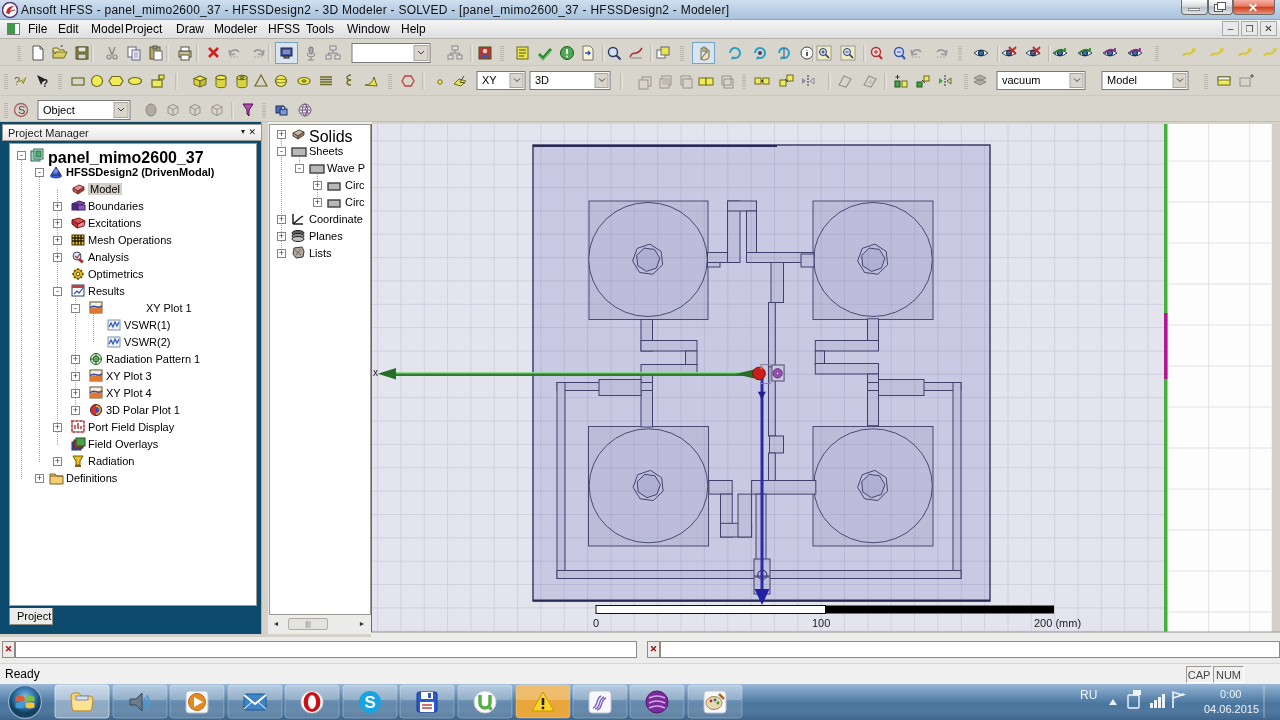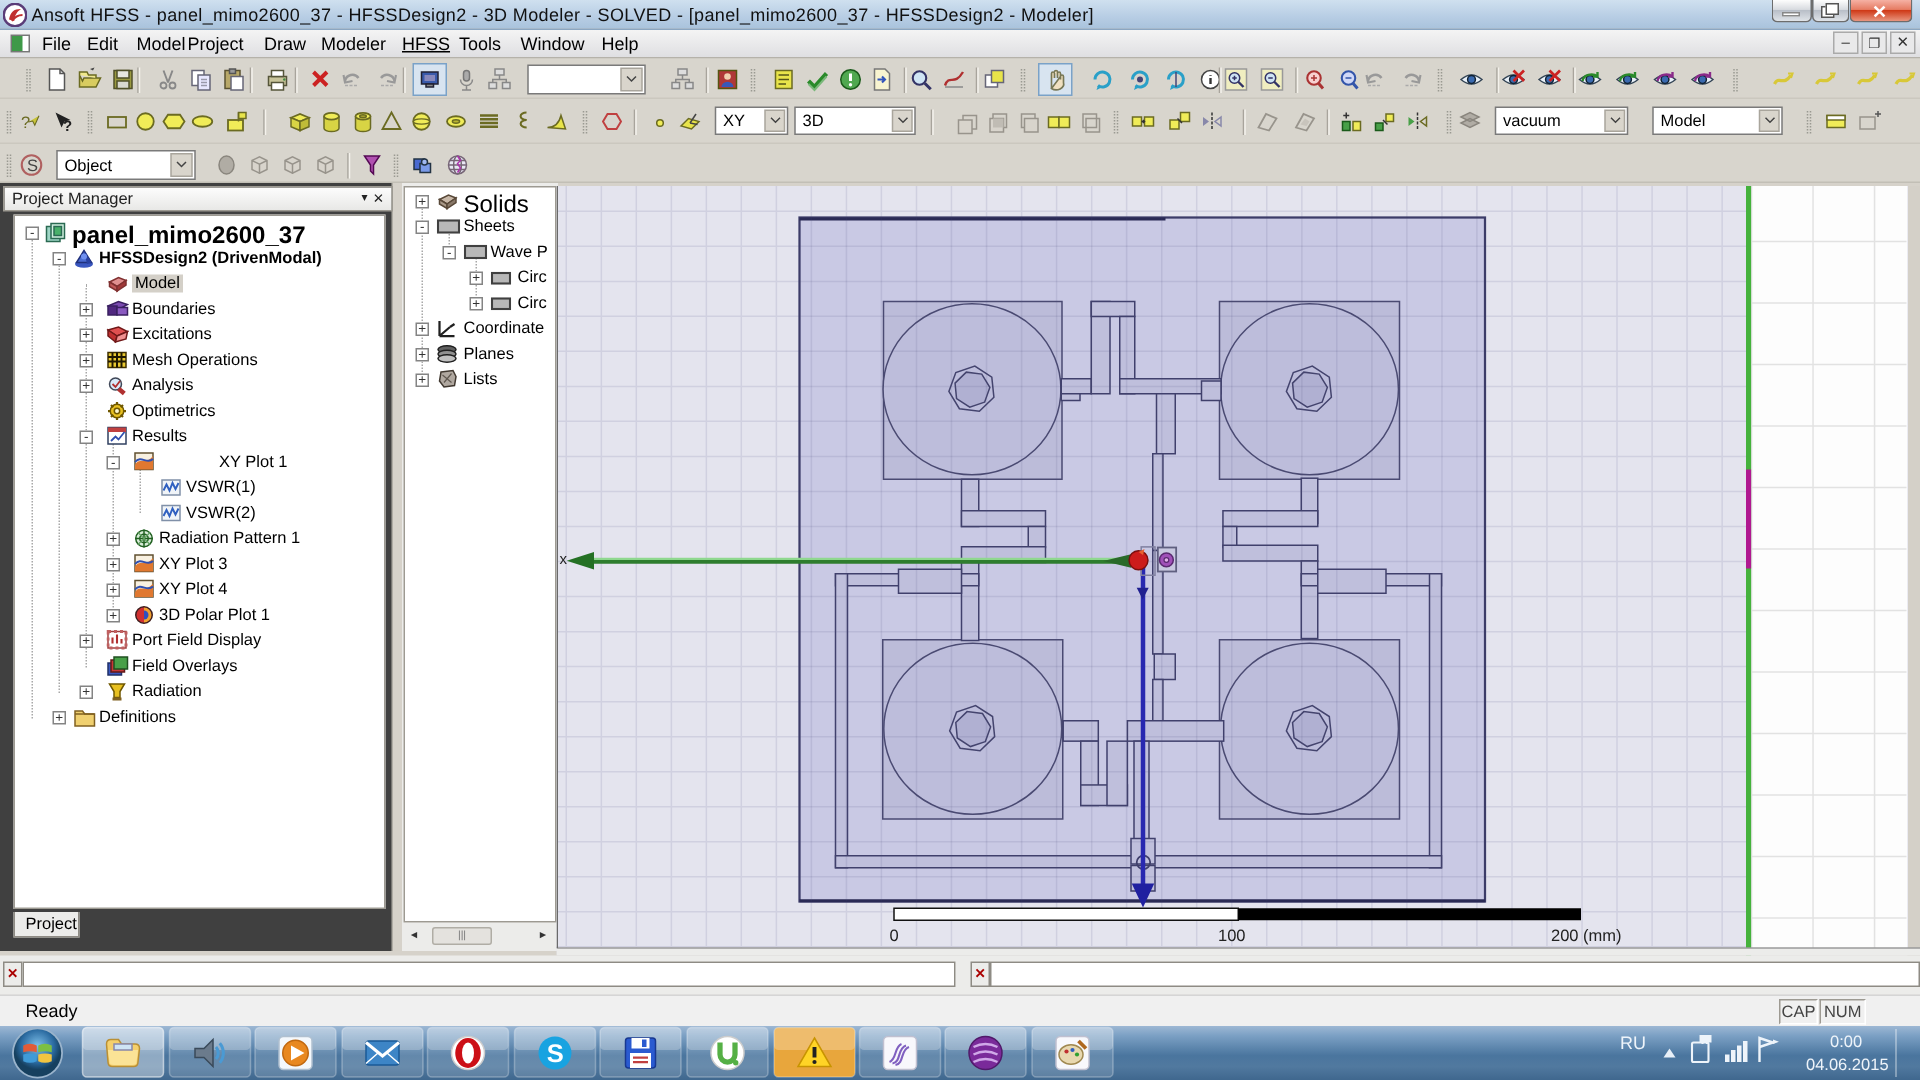--- a/index.html
+++ b/index.html
@@ -13,21 +13,21 @@
 .winbtn { top:0; height:15px; border:1px solid #6d6d6d; border-top:none; border-radius:0 0 4px 4px; }
 
 #menubar { left:0; top:20px; width:1280px; height:19px;
   background:linear-gradient(#f4f4f4,#dfdfe2); border-bottom:1px solid #b5b2aa; }
 .menuitem { top:22px; font-size:12px; color:#000; }
 
 #tb1 { left:0; top:39px; width:1280px; height:27px; background:#d8d5cd; border-bottom:1px solid #cbc8bf; }
 #tb2 { left:0; top:66px; width:1280px; height:30px; background:#d8d5cd; border-bottom:1px solid #cbc8bf; }
 #tb3 { left:0; top:96px; width:1280px; height:26px; background:#d8d5cd; border-bottom:1px solid #c2bfb6; }
 
-#leftpanel { left:0; top:122px; width:262px; height:512px; background:#404040; border-right:1px solid #b0ada5; }
+#leftpanel { left:0; top:122px; width:262px; height:512px; background:#0c4a6e; border-right:1px solid #b0ada5; }
 #pmheader { left:2px; top:2px; width:260px; height:17px; background:linear-gradient(#fdfdfd,#e8e8e6); border:1px solid #9d9a92; font-size:11px; color:#222; padding:2px 0 0 5px; }
 #pmtree { left:9px; top:21px; width:248px; height:463px; background:#fff; border:1px solid #9d9a92; }
 #projtab { left:9px; top:486px; width:44px; height:17px; background:#ececea; border:1px solid #8e8b84; border-top:none; font-size:11px; padding:2px 0 0 7px; }
 #midpanel { left:268px; top:122px; width:104px; height:512px; background:#ececea; }
 #midtree { left:1px; top:2px; width:102px; height:491px; background:#fff; border:1px solid #9d9a92; }
 .pm { width:9px; height:9px; border:1px solid #848484; background:#fff; font-size:9px; line-height:7px; text-align:center; color:#333; position:absolute; }
 .bold { font-weight:bold; }
 
 #msgbar { left:0; top:637px; width:1280px; height:26px; background:#ececea; }
 .msgx { top:4px; width:13px; height:17px; background:#ececea; border:1px solid #8e8b84; color:#a00; font-size:9px; text-align:center; line-height:15px; font-weight:bold; }
@@ -59,21 +59,21 @@
 <div class="abs" id="menubar"></div>
 
 <div class="abs" style="left:7px; top:23px; width:13px; height:12px; border:1px solid #777; background:#fff;"></div>
 <div class="abs" style="left:8px; top:24px; width:7px; height:10px; background:#3f9948;"></div>
 <span class="abs menuitem" style="left:28px;">File</span>
 <span class="abs menuitem" style="left:58px;">Edit</span>
 <span class="abs menuitem" style="left:91px;">Model</span>
 <span class="abs menuitem" style="left:125px;">Project</span>
 <span class="abs menuitem" style="left:176px;">Draw</span>
 <span class="abs menuitem" style="left:214px;">Modeler</span>
-<span class="abs menuitem" style="left:268px;text-decoration:underline;">HFSS</span>
+<span class="abs menuitem" style="left:268px;">HFSS</span>
 <span class="abs menuitem" style="left:306px;">Tools</span>
 <span class="abs menuitem" style="left:347px;text-align:right;">Window</span>
 <span class="abs menuitem" style="left:401px;">Help</span>
 
 <div class="abs" style="left:1222px; top:21px; width:17px; height:15px; border:1px solid #aaa; background:#e9e9ea; text-align:center; font-size:10px; line-height:13px; color:#333;">–</div>
 <div class="abs" style="left:1241px; top:21px; width:17px; height:15px; border:1px solid #aaa; background:#e9e9ea; text-align:center; font-size:9px; line-height:14px; color:#333;">❐</div>
 <div class="abs" style="left:1260px; top:21px; width:17px; height:15px; border:1px solid #aaa; background:#e9e9ea; text-align:center; font-size:10px; line-height:14px; color:#333;">✕</div>
 <div class="abs" id="tb1"></div>
 <div class="abs" id="tb2"></div>
 <div class="abs" id="tb3"></div>
@@ -1119,17 +1119,17 @@
     <div style="position:absolute; left:18px; top:1px; width:40px; height:12px; background:#e4e2de; border:1px solid #b0ada5; border-radius:2px; font-size:7px; text-align:center; line-height:10px; color:#777;">|||</div>
     <div style="position:absolute; right:2px; top:1px; width:12px; height:12px; font-size:7px; text-align:center; line-height:12px; color:#333;">►</div>
   </div>
 <div class="abs" id="msgbar">
  <div class="abs msgx" style="left:2px;">✕</div>
  <div class="abs msgfield" style="left:15px; width:622px;"></div>
  <div class="abs msgx" style="left:647px;">✕</div>
  <div class="abs msgfield" style="left:660px; width:620px;"></div>
 </div>
 <div class="abs" id="statusbar">
- <span class="abs" style="left:5px; top:3px;margin-left:12px;">Ready</span>
+ <span class="abs" style="left:5px; top:3px;">Ready</span>
  <div class="abs sunken" style="left:1186px; top:2px; width:26px; height:17px;">CAP</div>
  <div class="abs sunken" style="left:1213px; top:2px; width:31px; height:17px;">NUM</div>
 </div>
 <div class="abs" id="taskbar"></div>
 
 </body></html>

